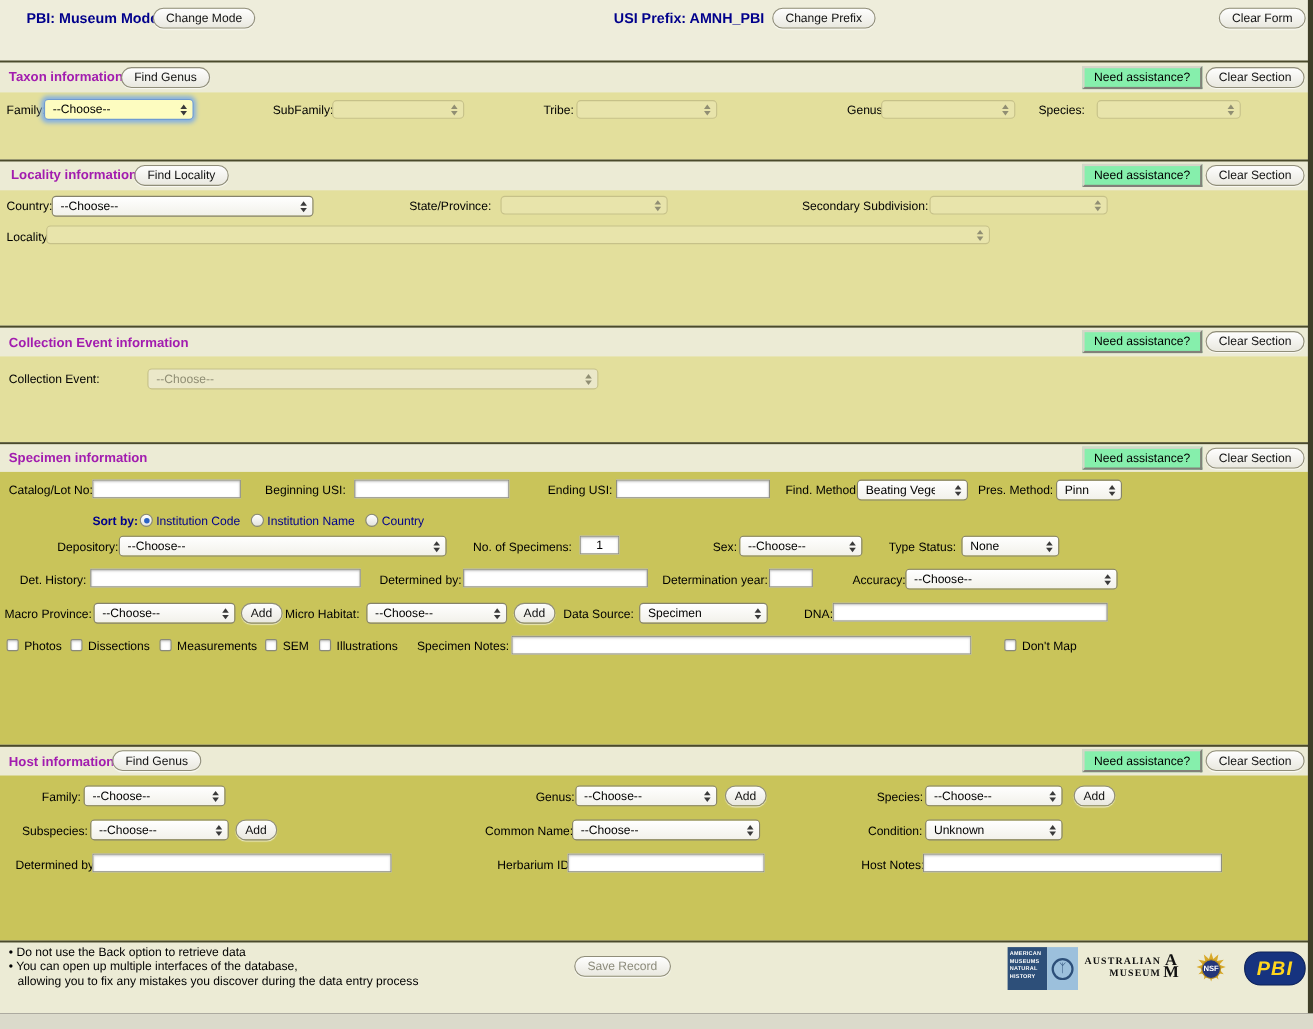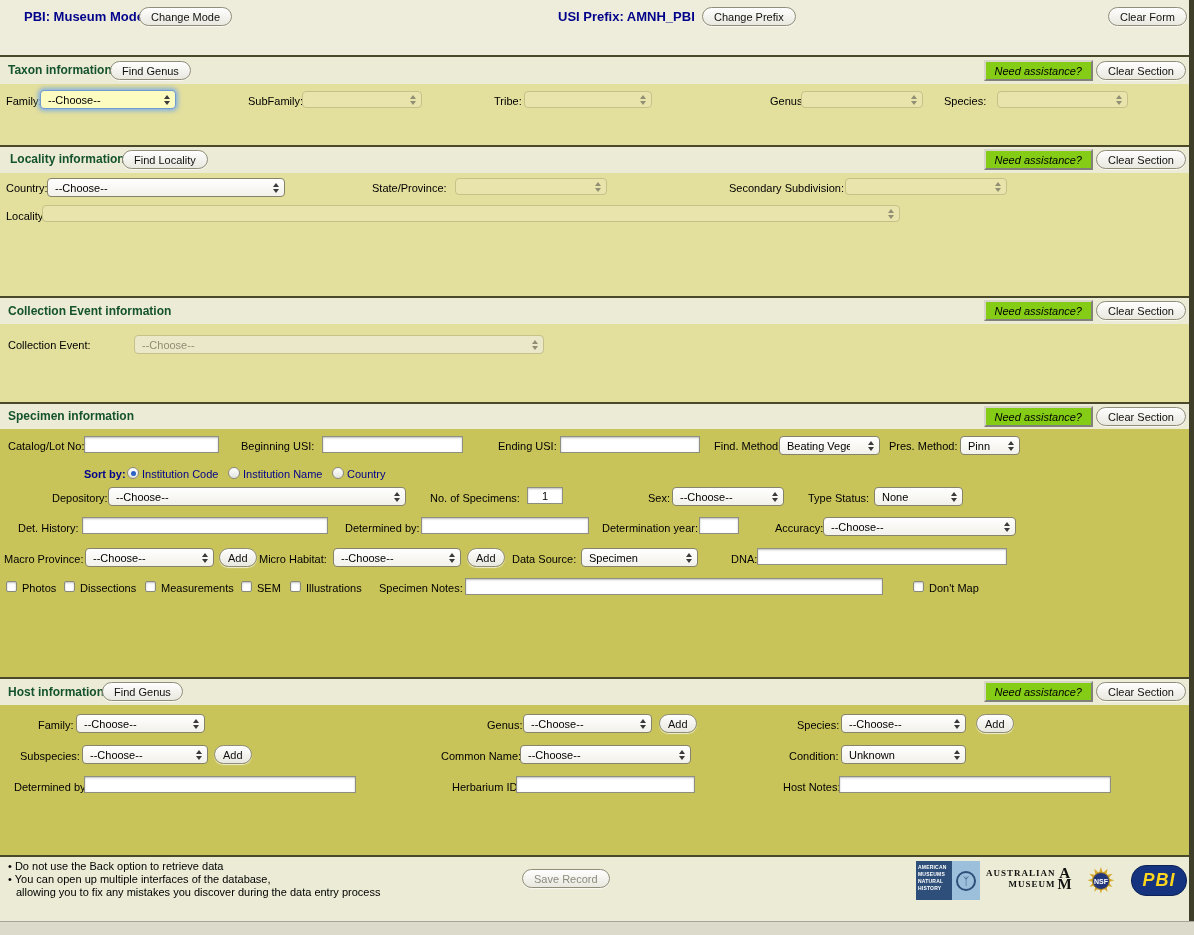--- a/index.html
+++ b/index.html
@@ -8,38 +8,38 @@
     position:relative; width:1194px; height:935px; overflow:hidden;
     font-family:"Liberation Sans", sans-serif; font-size:11px; color:#000;
     background:#eeeddb;
   }
   .band { position:absolute; left:0; width:1189px; }
   .cream { background:#ecebd5; }
   .lightbody { background:#e3df9c; }
   .darkbody { background:#c9c45a; }
   .sep { position:absolute; left:0; width:1194px; height:2px; background:#4a4a2b; }
   .lbl { position:absolute; white-space:nowrap; font-size:11px; color:#000; }
-  .title { position:absolute; white-space:nowrap; font-size:12px; font-weight:bold; color:#14532d;text-align:center; }
+  .title { position:absolute; white-space:nowrap; font-size:12px; font-weight:bold; color:#a21caf;text-align:center; }
   .apptitle { position:absolute; white-space:nowrap; font-size:13px; font-weight:bold; color:#00008b; }
   .navy { color:#00008b; font-weight:bold; }
   .radlbl { color:#00008b; }
   
   .pill {
     position:absolute; height:19px; padding:0 11px; border-radius:10px;
     border:1px solid #908e7a; background:linear-gradient(#fefefe,#e9e8df);
     font-size:11px; display:flex; align-items:center; white-space:nowrap;
     box-shadow:0 1px 1px rgba(255,255,255,.7); cursor:default; color:#111;
   }
   .pill.small { padding:0 8px; }
   .pill.gray { color:#8c8b7c; }
   
   .sqbtn {
     position:absolute; height:21px; padding:0 9px; font-size:11px;
-    border:2px outset #d6d5c8; background:#84cc16;
-    display:flex; align-items:center; white-space:nowrap; cursor:default;font-style:italic;
+    border:2px outset #d6d5c8; background:#86efac;
+    display:flex; align-items:center; white-space:nowrap; cursor:default;
   }
   
   .dd {
     position:absolute; height:19px; border-radius:4px; display:flex; align-items:center;
     font-size:11px; padding:0 2px 0 7px;gap:12px;
   }
   .dd.en { background:linear-gradient(#ffffff,#f2f1ea); border:1px solid #86836c; }
   .dd.dis { background:#e8e4ab; border:1px solid #c6c189; height:17px; }
   .dd.discream { background:#ebe8c9; border:1px solid #c6c189; color:#8f8d74; }
   .dd.focus { background:#fdfcc0; border:1px solid #6f9bd1; box-shadow:0 0 4px 2px #85b1e0; }

